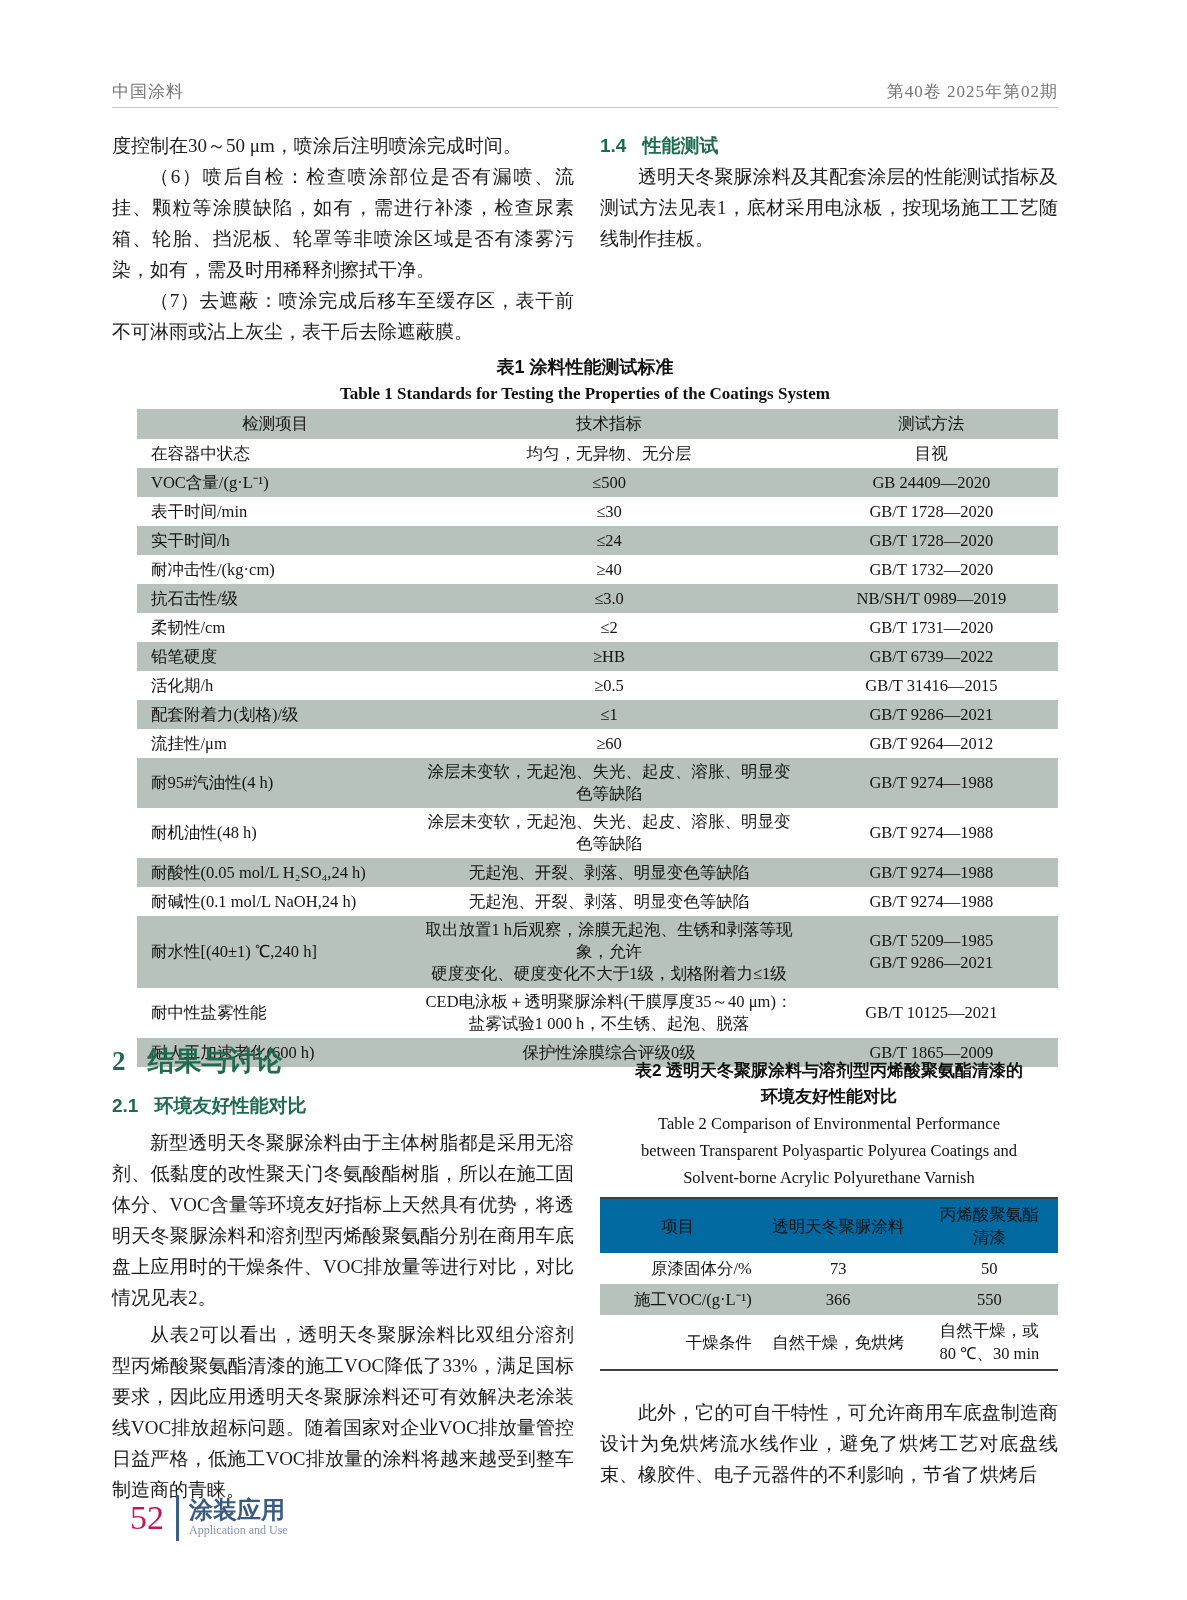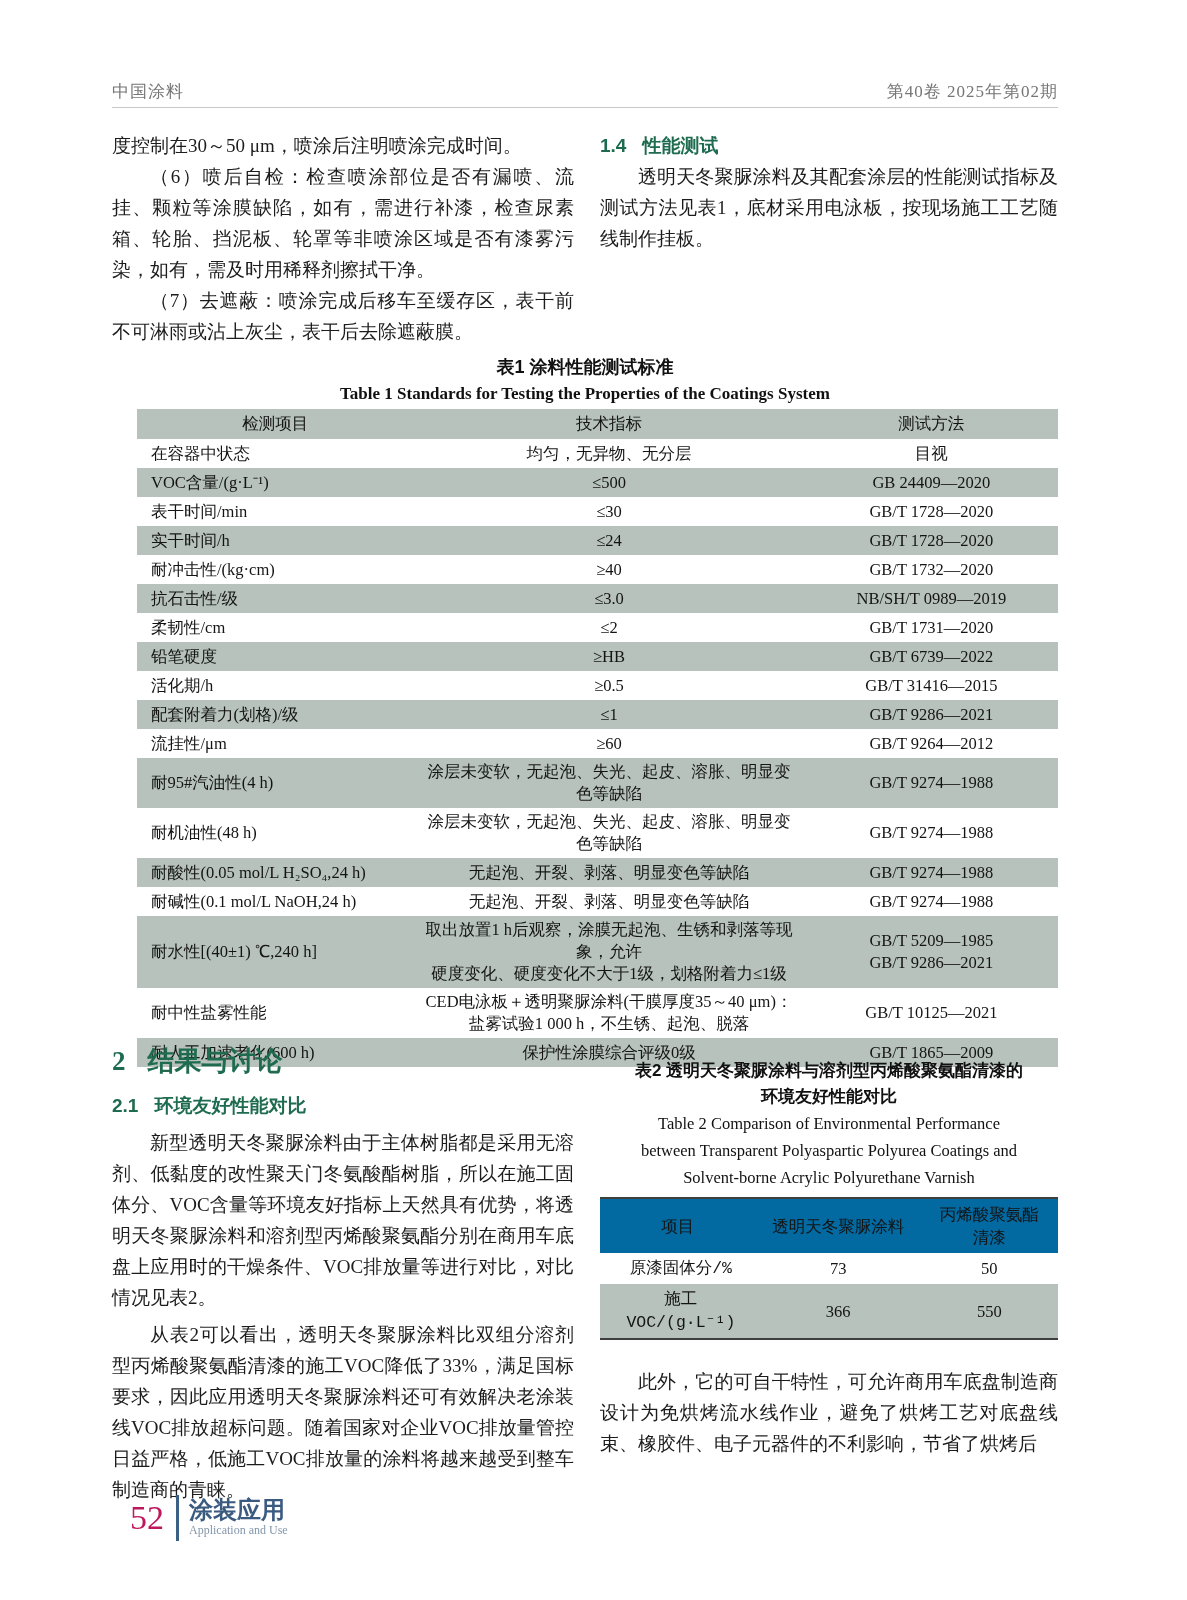--- a/index.html
+++ b/index.html
@@ -72,21 +72,21 @@
     font-family:"Liberation Serif", serif; font-weight:normal;
     font-size:16.5px; line-height:27px; text-align:center; color:#111;
   }
   .t2 {
     margin-top:6px; width:458px; table-layout:fixed;
     font-size:16.5px; line-height:23px; color:#141414;
     border-top:2px solid #3f3f3f; border-bottom:2px solid #3f3f3f;
   }
   .t2 col.c1 { width:34%; } .t2 col.c2 { width:36%; } .t2 col.c3 { width:30%; }
   .t2 th, .t2 td { padding:4px 4px; vertical-align:middle; white-space:pre-line; text-align:center; font-weight:normal; }
-  .t2 td:first-child { text-align:center; padding-left:10px;font-family:Liberation Mono, monospace; }
+  .t2 td:first-child { text-align:right; padding-left:10px; }
   .t2 thead tr { background:#0369a1; }
   .t2 tbody tr:nth-child(even) { background:#b6c2bb; }
   .low-right .after-p { margin-top:26px; font-size:19px; line-height:31px; text-align:justify; }
   .low-right .after-p p { text-indent:2em; }
 
   
   .footer { position:absolute; top:1495px; left:130px; display:flex; align-items:center; }
   .footer .pg { font-size:34px; color:#be185d; margin-right:12px; font-family:"Liberation Serif", serif; }
   .footer .bar { width:3px; height:46px; background:#3a6086; margin-right:10px; }
   .footer .sec-cn {
@@ -268,20 +268,26 @@
           <tr>
             <td>原漆固体分/%</td>
             <td>73</td>
             <td>50</td>
           </tr>
           <tr>
             <td>施工VOC/(g·L⁻¹)</td>
             <td>366</td>
             <td>550</td>
           </tr>
+          <tr>
+            <td>干燥条件</td>
+            <td>自然干燥，免烘烤</td>
+            <td>自然干燥，或
+80 ℃、30 min</td>
+          </tr>
         </tbody>
     </table>
     <div class="after-p">
       <p>此外，它的可自干特性，可允许商用车底盘制造商设计为免烘烤流水线作业，避免了烘烤工艺对底盘线束、橡胶件、电子元器件的不利影响，节省了烘烤后</p>
     </div>
   </div>
 
   <div class="footer">
     <span class="pg">52</span>
     <span class="bar"></span>

